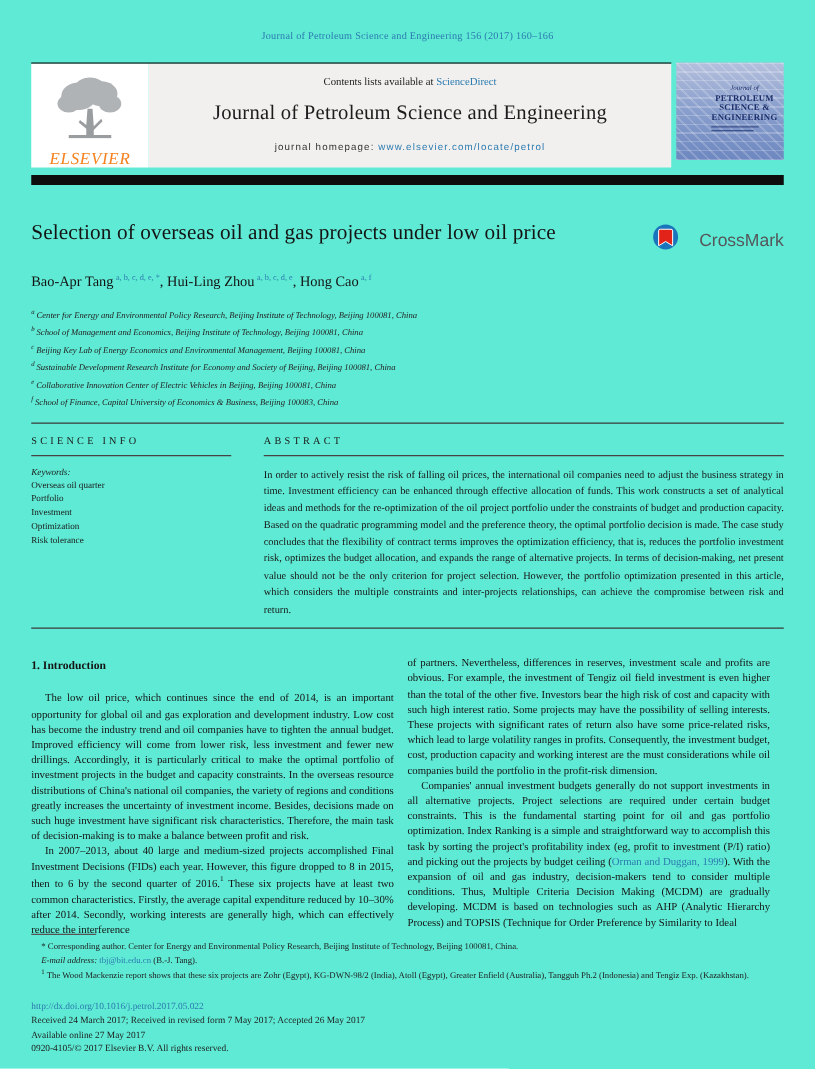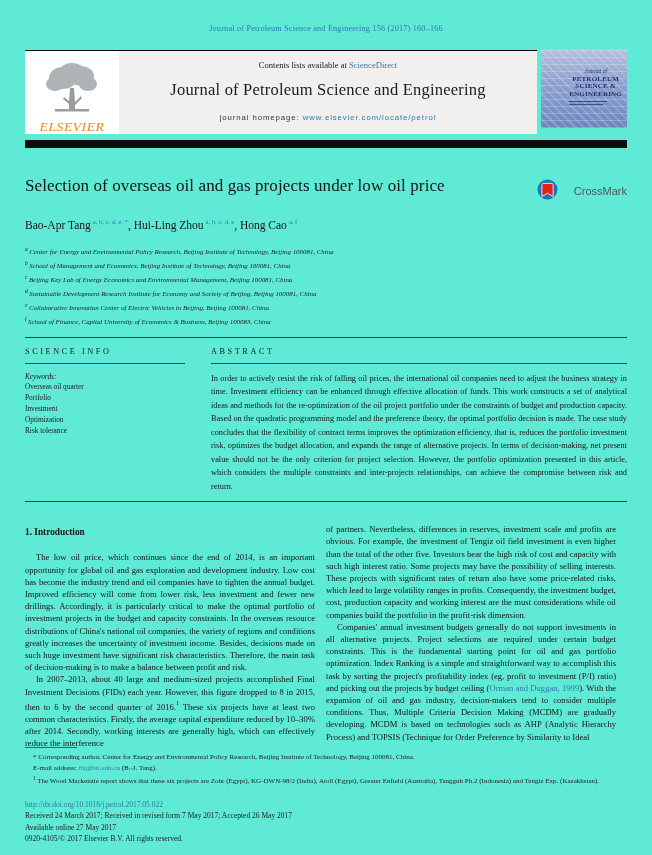--- a/index.html
+++ b/index.html
@@ -118,21 +118,21 @@
     line-height: 21px;
   }
   .crossmark {
     display: flex;
     align-items: center;
     margin-top: 4px;
     cursor: pointer;
   }
   .crossmark-label {
     font-family: "Liberation Sans", sans-serif;
-    font-size: 11px;
+    font-size: 14px;
     color: #55565a;
     margin-left: 16px;
   }
   .authors {
     margin: 15px 25px 0 25px;
     font-size: 11.5px;
     color: #141414;
   }
   .authors sup {
     font-size: 6.6px;
@@ -225,21 +225,21 @@
     color: #1d1d1d;
   }
   .fn-rule {
     width: 52px;
     border: none;
     border-top: 1px solid #555;
     margin: 0 0 4px 0;
   }
   .fn-line { text-indent: 8px; }
   .fn-line.no-indent { text-indent: 0; padding-left: 8px; }
-  .fn-email-label { }
+  .fn-email-label { font-style: italic; }
   .fn1 sup { font-size: 5.4px; }
 
   
   .imprint {
     position: absolute;
     left: 25px;
     top: 799px;
     font-size: 7.5px;
     line-height: 11.4px;
     color: #1d1d1d;

